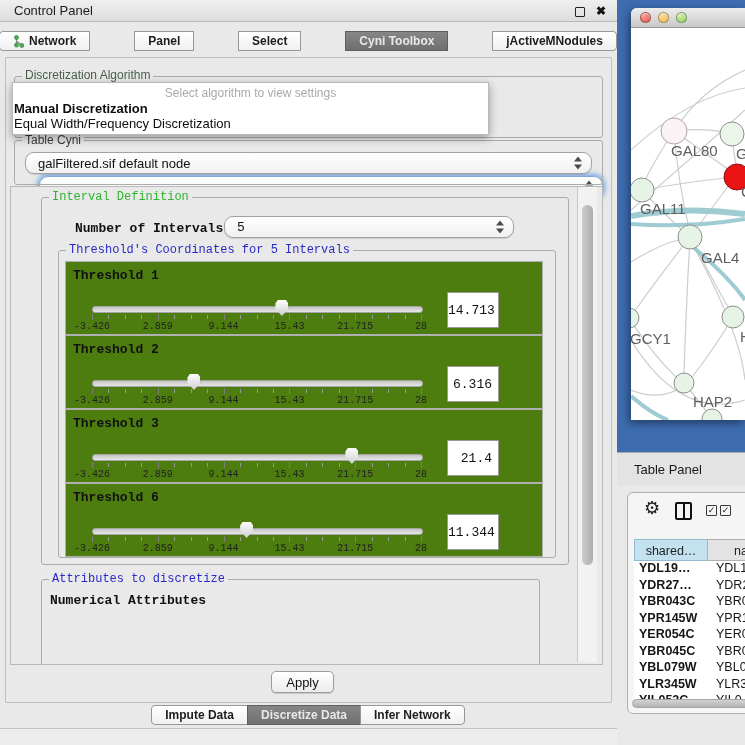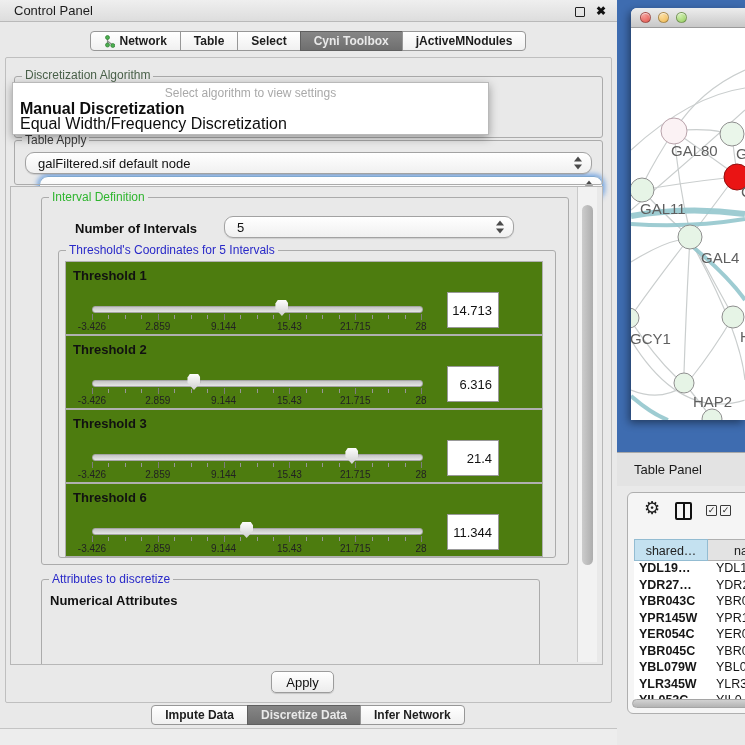--- a/index.html
+++ b/index.html
@@ -5,21 +5,21 @@
   html,body{margin:0;padding:0;background:#555;}
   #root{position:relative;width:745px;height:745px;overflow:hidden;
         font-family:"Liberation Sans",sans-serif;-webkit-font-smoothing:antialiased;}
   
   #left{position:absolute;left:0;top:0;width:617px;height:745px;background:#E9E9E9;}
   #cp-titlebar{position:absolute;left:0;top:0;width:617px;height:22px;
       background:linear-gradient(#EFEFEF,#DDDDDD);border-bottom:1px solid #B9B9B9;
       font-size:13px;color:#1c1c1c;line-height:22px;padding-left:14px;box-sizing:border-box;}
   #cp-float{position:absolute;right:32px;top:7px;width:8px;height:8px;border:1.5px solid #222;border-radius:1px;}
   #cp-close{position:absolute;right:11px;top:3px;font-size:12px;font-weight:bold;color:#111;line-height:16px;}
-  #cp-tabs{position:absolute;left:0;top:31px;width:617px;height:20px;display:flex;justify-content:center;}
+  #cp-tabs{position:absolute;left:0;top:31px;width:617px;height:20px;display:flex;justify-content:space-between;}
   .seg{height:18px;line-height:18px;padding:0 13px;font-size:12px;font-weight:600;color:#1d1d1d;
       background:linear-gradient(#FFFFFF,#F0F0F0);border:1px solid #979797;margin-left:-1px;
       display:flex;align-items:center;gap:5px;box-sizing:content-box;}
   .seg.first{border-radius:4px 0 0 4px;}
   .seg.last{border-radius:0 4px 4px 0;}
   .seg.sel{background:linear-gradient(#868686,#6F6F6F);color:#E9E9E9;border-color:#5F5F5F;}
   #cp-outer{position:absolute;left:5px;top:57px;width:605px;height:644px;border:1px solid #BFBFBF;border-radius:2px;}
   .group{position:absolute;border:1px solid #ABABAB;border-radius:3px;}
   .group-label{position:absolute;top:-7px;left:7px;background:#E9E9E9;padding:0 3px;
       font-size:12px;line-height:13px;white-space:nowrap;}
@@ -31,29 +31,29 @@
   .spin .up{top:0;border-bottom:5px solid #4a4a4a;}
   .spin .dn{bottom:0;border-top:5px solid #4a4a4a;}
   
   #algo-group{left:14px;top:76px;width:587px;height:60px;}
   #algo-label{color:#4A614A;top:-8px;}
   #algo-combo{left:24px;top:99px;width:564px;border-color:#7FA8D0;
       box-shadow:0 0 5px 2px rgba(90,150,225,0.8);}
   #algo-popup{position:absolute;left:12px;top:82px;width:475px;height:51px;background:#FFFFFF;
       border:1px solid #B9B9B9;box-shadow:0 3px 9px rgba(0,0,0,0.35);z-index:20;}
   #algo-popup .prompt{text-align:center;color:#A9A9A9;font-size:12px;padding-top:3px;height:15px;}
-  #algo-popup .opt{font-size:16px;color:#0d0d0d;padding-left:7px;height:15px;line-height:15px;}
+  #algo-popup .opt{font-size:13px;color:#0d0d0d;padding-left:1px;height:15px;line-height:15px;}
   #algo-popup .opt.b{font-weight:bold;}
   
   #td-group{left:14px;top:140px;width:587px;height:43px;}
   #td-label{color:#3C3C3C;}
   #td-combo{left:10px;top:11px;width:567px;}
   
   #scrollarea{position:absolute;left:10px;top:186px;width:591px;height:477px;
-      border:1px solid #B7B7B7;overflow:hidden;background:#E9E9E9;}
+      border:1px solid #B7B7B7;overflow:hidden;background:#E9E9E9;font-family:Liberation Mono, monospace;}
   #vtrack{position:absolute;left:566px;top:0;width:19px;height:475px;background:#F2F2F2;border-left:1px solid #C9C9C9;}
   #vthumb{position:absolute;left:4px;top:18px;width:11px;height:360px;border-radius:6px;
       background:linear-gradient(90deg,#CCCCCC,#ADADAD);}
   #interval-group{left:30px;top:10px;width:526px;height:366px;}
   #interval-label{color:#2FB52F;}
   #noi-label{position:absolute;left:33px;top:23px;font-size:13px;font-weight:bold;color:#111;}
   #noi-combo{left:182px;top:18px;width:290px;}
   #thr-group{left:16px;top:52px;width:496px;height:306px;}
   #thr-label{color:#2929C8;}
   .thr-panel{position:absolute;left:6px;width:478px;height:74px;border:1px solid #B0B0B0;background:#4d7c0f;box-sizing:border-box;}
@@ -135,21 +135,21 @@
         <div class="seg first">
           <svg width="11" height="13">
             <path d="M3.5,3 V10 M3.5,6 L8.5,10" stroke="#8a8a8a" stroke-width="1.2" fill="none"></path>
             <circle cx="3.5" cy="2.5" r="2" fill="#4CAF50" stroke="#2E7D32" stroke-width="0.7"></circle>
             <circle cx="3.5" cy="10" r="2" fill="#4CAF50" stroke="#2E7D32" stroke-width="0.7"></circle>
             <circle cx="8.8" cy="10.5" r="2" fill="#4CAF50" stroke="#2E7D32" stroke-width="0.7"></circle>
           </svg>
           <span>Network</span>
         </div>
         <div class="seg">
-          <span>Table</span>
+          <span>Panel</span>
         </div>
         <div class="seg">
           <span>Select</span>
         </div>
         <div class="seg sel">
           <span>Cyni Toolbox</span>
         </div>
         <div class="seg last">
           <span>jActiveMNodules</span>
         </div>
@@ -167,21 +167,21 @@
       </div>
     </div>
 
     <div id="algo-popup">
       <div class="prompt">Select algorithm to view settings</div>
       <div class="opt b">Manual Discretization</div>
       <div class="opt">Equal Width/Frequency Discretization</div>
     </div>
 
     <div id="td-group" class="group">
-      <span id="td-label" class="group-label">Table Apply</span>
+      <span id="td-label" class="group-label">Table Cyni</span>
       <div id="td-combo" class="combo">
         <span>galFiltered.sif default node</span>
         <span class="spin">
             <i class="up"></i>
             <i class="dn"></i>
           </span>
       </div>
     </div>
 
     <div id="scrollarea">

